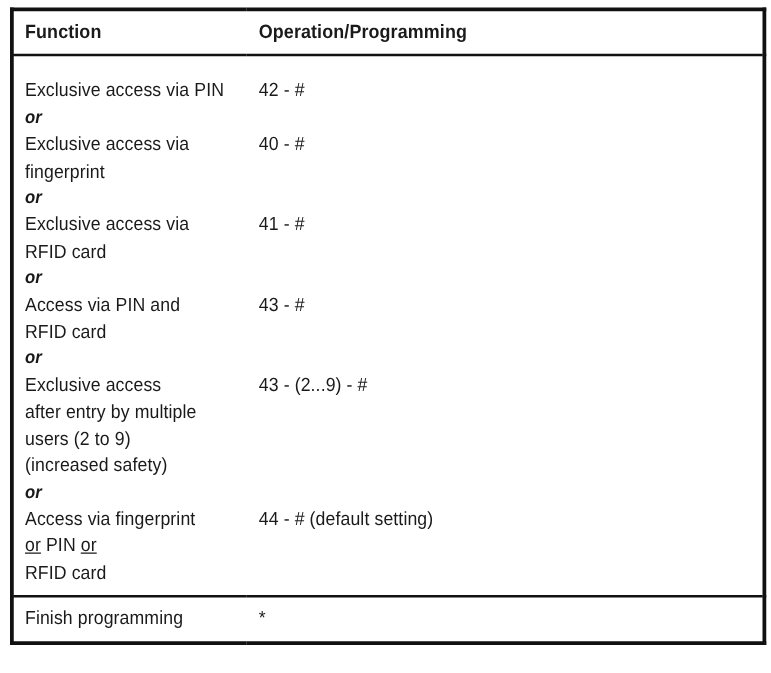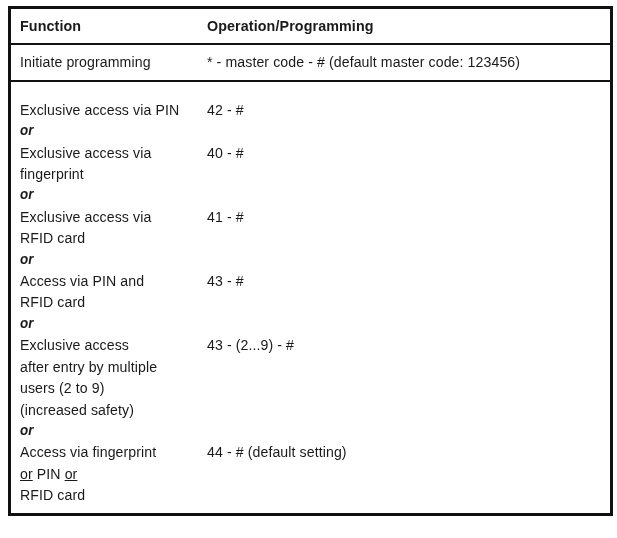--- a/index.html
+++ b/index.html
@@ -119,28 +119,20 @@
         <th class="col-func head">
           <span class="txt">Function</span>
         </th>
         <th class="col-oper head">
           <span class="txt">Operation/Programming</span>
         </th>
       </tr>
     </thead>
     <tbody>
 
-      <tr class="single-row row-sep">
-        <td class="col-func">
-          <span class="txt">Initiate programming</span>
-        </td>
-        <td class="col-oper">
-          <span class="txt">* - master code - # (default master code: 123456)</span>
-        </td>
-      </tr>
 
       <tr class="block-row row-sep">
         <td class="col-func">
 
           <div>
             <span class="txt">Exclusive access via PIN</span>
           </div>
           <span class="sep-or">or</span>
 
           <div>
@@ -197,16 +189,24 @@
           <span class="txt">43 - (2...9) - #</span>
           <span class="blank"></span>
           <span class="blank"></span>
           <span class="blank"></span>
           <span class="blank"></span>
 
           <span class="txt">44 - # (default setting)</span>
         </td>
       </tr>
 
+      <tr class="single-row">
+        <td class="col-func">
+          <span class="txt">Finish programming</span>
+        </td>
+        <td class="col-oper">
+          <span class="txt">*</span>
+        </td>
+      </tr>
 
     </tbody>
   </table>
 </div>
 
 </body></html>

